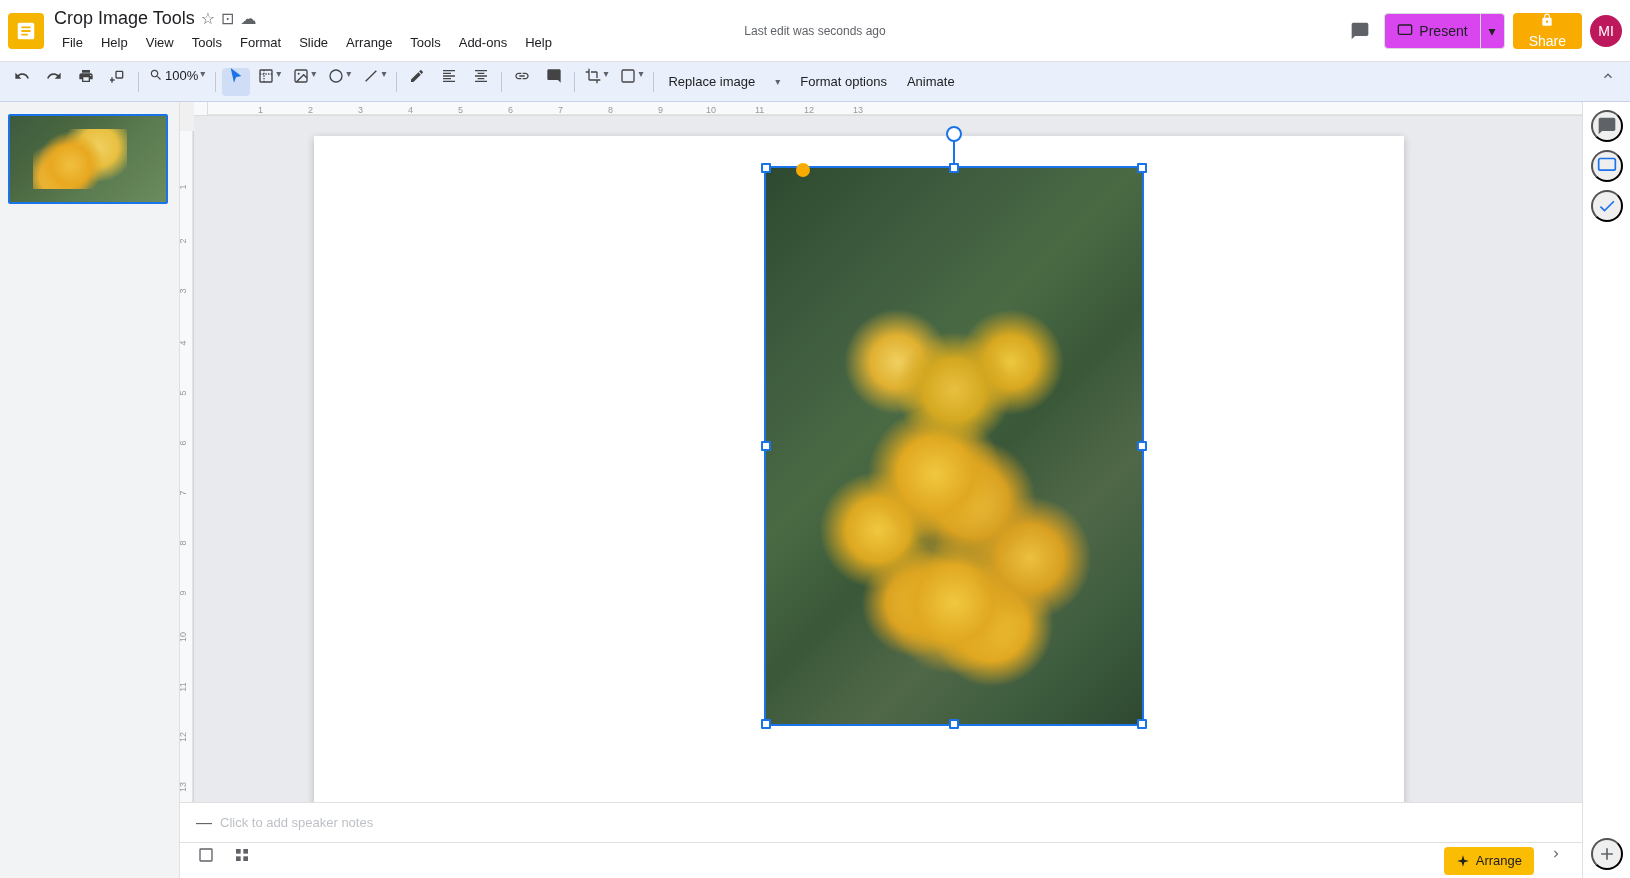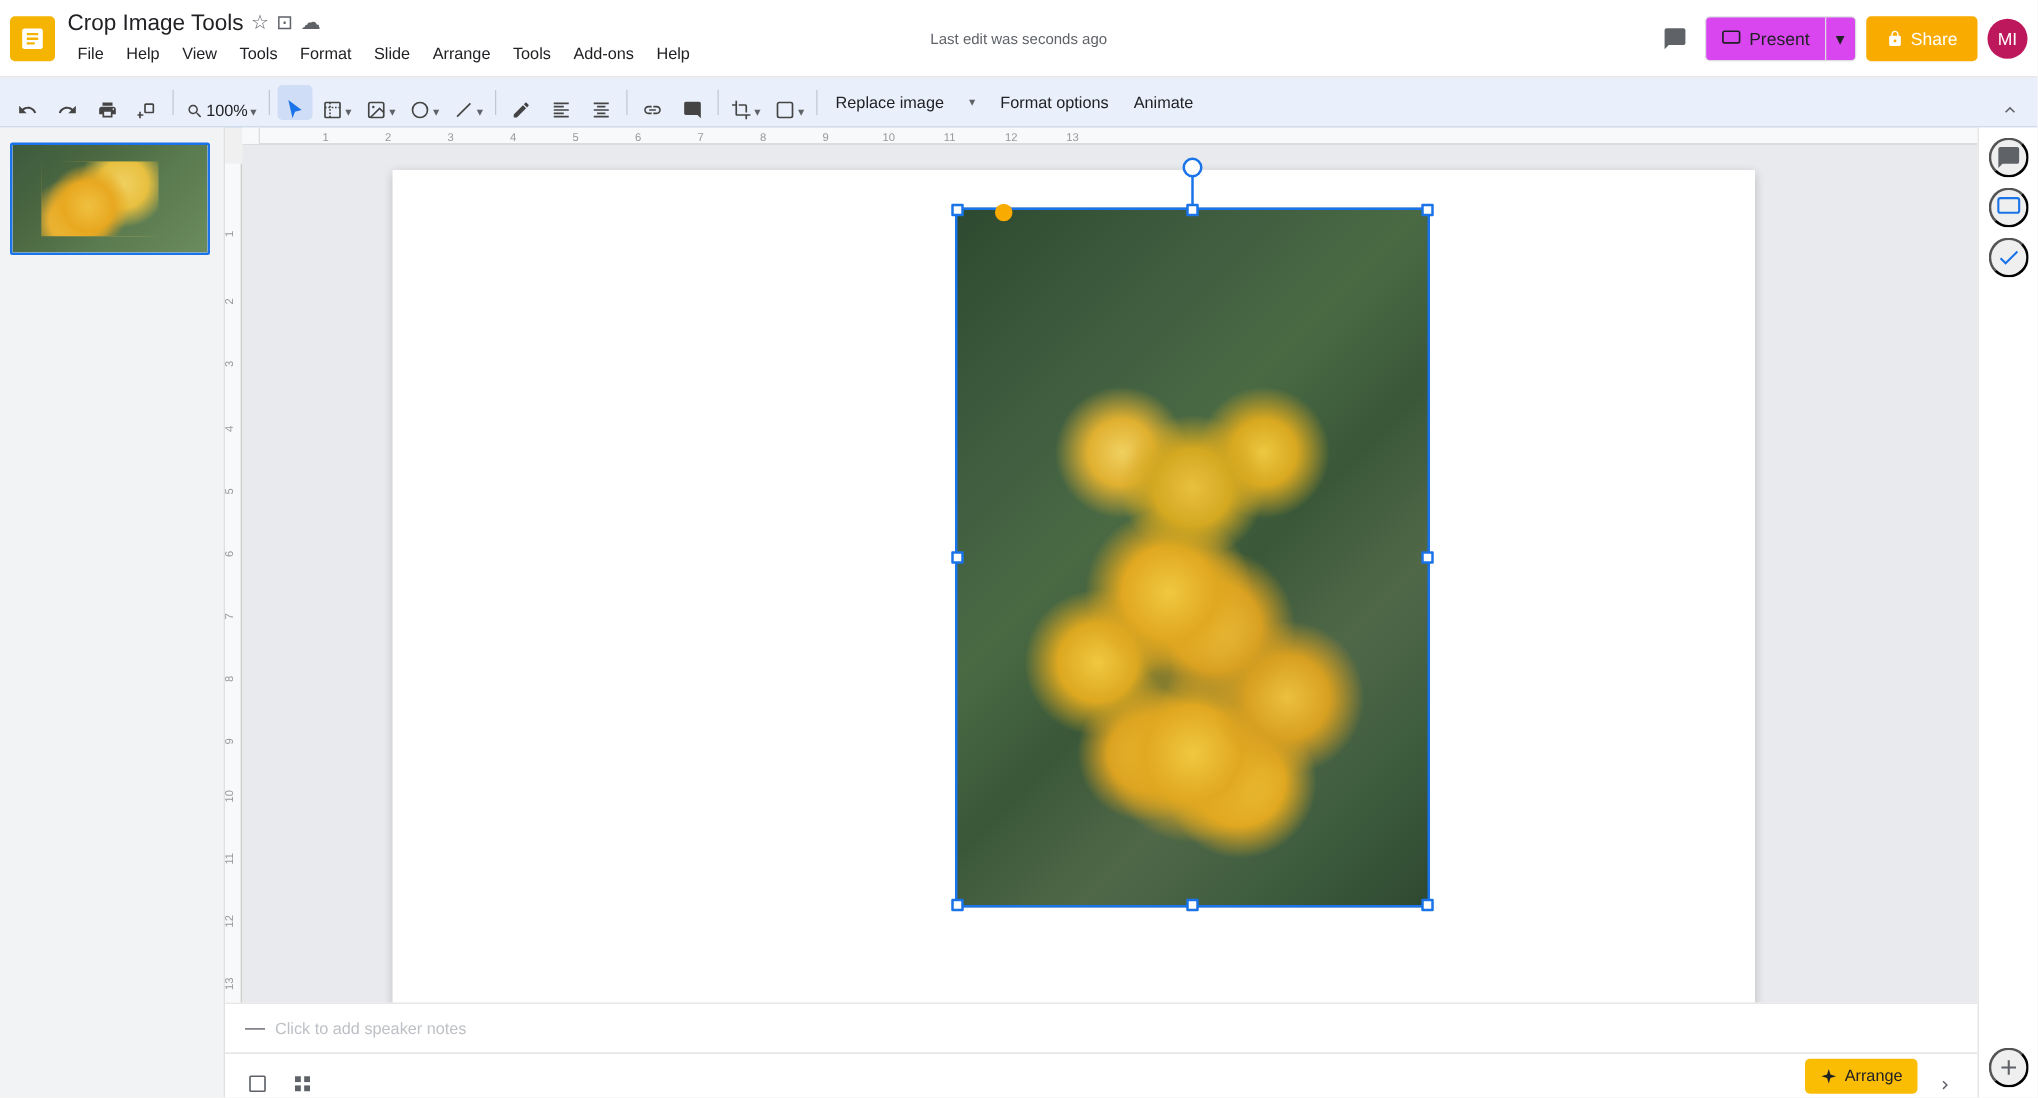--- a/index.html
+++ b/index.html
@@ -108,21 +108,21 @@
     #share-btn {
       background: #f9ab00;
       border: none;
       border-radius: 4px;
       padding: 0 16px;
       height: 36px;
       font-size: 14px;
       font-weight: 500;
       color: #fff;
       cursor: pointer;
-      display: flex; align-items: center; gap: 6px;
+      display: flex; align-items: center; gap: 6px; flex-direction: column;
     }
     #avatar {
       width: 32px; height: 32px;
       border-radius: 50%;
       background: #be185d;
       display: flex; align-items: center; justify-content: center;
       color: #fff;
       font-size: 14px;
       font-weight: 500;
       cursor: pointer;
@@ -137,21 +137,21 @@
       padding: 0 8px;
       gap: 4px;
       border-bottom: 1px solid #c8d3e8;
     }
     .toolbar-btn {
       height: 28px;
       min-width: 28px;
       border: none;
       background: transparent;
       border-radius: 4px;
-      display: flex; align-items: flex-end; justify-content: center;
+      display: flex; align-items: flex-start; justify-content: center;
       cursor: pointer;
       color: #444;
       font-size: 16px;
       padding: 0 4px;
       gap: 2px;
     }
     .toolbar-separator {
       width: 1px;
       height: 20px;
       background: #c0c8d4;

